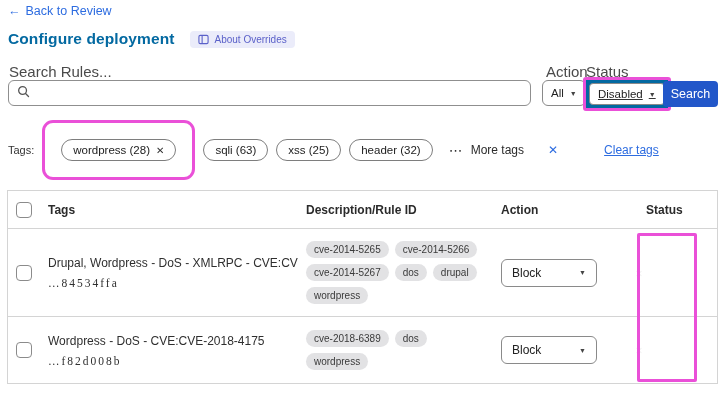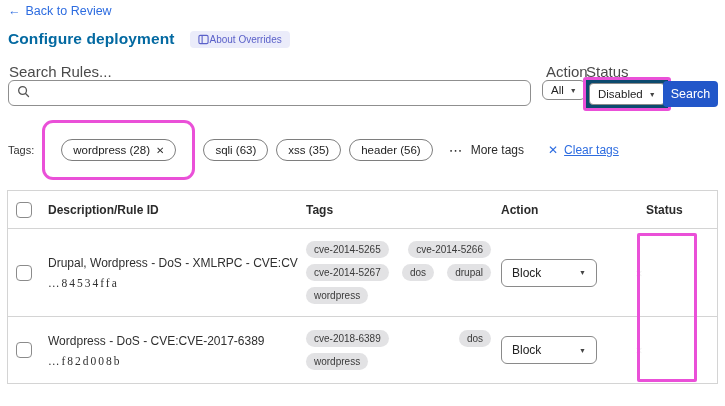--- a/index.html
+++ b/index.html
@@ -4,57 +4,57 @@
 <style>
   * { margin:0; padding:0; box-sizing:border-box; }
   html,body { background:#fff; }
   body { font-family:"Liberation Sans","DejaVu Sans",sans-serif; color:#333; }
   .canvas { position:relative; width:725px; height:406px; background:#fff; overflow:hidden; }
 
   
   .back-link { position:absolute; left:8px; top:4px; font-size:12.5px; color:#2d6ce0; cursor:pointer; display:flex; gap:5px; align-items:center; }
   .title-row { position:absolute; left:8px; top:30px; display:flex; align-items:center; gap:16px; }
   .page-title { font-size:15.5px; font-weight:bold; color:#0369a1; letter-spacing:.1px; }
-  .about-badge { display:flex; align-items:flex-start; background:#ebecfa; color:#5b61c9; font-size:10px; padding:3px 8px; border-radius:4px; cursor:pointer; }
+  .about-badge { display:flex; align-items:flex-start; gap:5px; background:#ebecfa; color:#5b61c9; font-size:10px; padding:3px 8px; border-radius:4px; cursor:pointer; }
   .about-badge svg { display:block; }
 
   
   .field-label { position:absolute; font-size:15px; color:#4a4a4a; }
   .search-box { position:absolute; left:8px; top:80px; width:523px; height:26px; border:1px solid #8f8f8f; border-radius:6px; background:#fff; display:flex; align-items:center; padding:0 8px; gap:6px; }
   .search-box input { border:none; outline:none; flex:1; font-size:12px; font-family:inherit; background:transparent; }
   .dd { display:flex; align-items:center; justify-content:space-between; gap:6px; border:1px solid #8a8a8a; border-radius:6px; background:#fff; font-size:11.5px; color:#222; padding:0 8px; cursor:pointer; }
   .dd .caret { font-size:7px; color:#444; }
-  .action-dd { position:absolute; left:542px; top:80px; height:20px; }
-  .status-hl { position:absolute; left:583px; top:77px; border:3px solid #ea50d8; border-radius:3px; padding:3px; background:#0c4a6e; }
+  .action-dd { position:absolute; left:542px; top:80px; height:26px; }
+  .status-hl { position:absolute; left:583px; top:77px; border:3px solid #ea50d8; border-radius:3px; padding:3px; background:#0369a1;text-decoration:underline; }
   .status-dd { height:22px; border-radius:4px; font-size:11.5px; }
   .search-btn { position:absolute; left:663px; top:81px; width:55px; height:26px; background:#2257c9; color:#fff; border:none; border-radius:4px; font-size:12.5px; font-family:inherit; cursor:pointer; }
 
   
   .tags-bar { position:absolute; left:8px; top:120px; display:flex; align-items:center; gap:8px; }
   .tags-label { font-size:11px; color:#333; }
   .tag-hl { border:3px solid #ea50d8; border-radius:11px; padding:16px; background:#fff; }
   .tag-pill { display:flex; align-items:center; gap:6px; border:1px solid #7e7e7e; border-radius:14px; padding:4px 11px; font-size:11.5px; color:#222; background:#fff; cursor:pointer; white-space:nowrap; }
   .tag-pill .x { font-size:10px; color:#333; }
   .more-tags { display:flex; align-items:center; gap:7px; font-size:12px; color:#2b2b2b; margin-left:8px; cursor:pointer; }
   .more-tags .dots { font-size:14px; letter-spacing:1px; color:#333; }
   .clear-tags { display:flex; align-items:center; gap:6px; margin-left:16px; color:#2d6ce0; font-size:12px; cursor:pointer; }
-  .clear-tags .link { text-decoration:underline; }
+  .clear-tags .link { text-decoration:underline;margin-left:40px; }
 
   
   .rule-table { position:absolute; left:7px; top:190px; width:711px; border:1px solid #d4d4d4; background:#fff; }
   .tr { display:grid; grid-template-columns:40px 258px 195px 138px 80px; align-items:center; }
   .tr.head { height:38px; border-bottom:1px solid #d4d4d4; font-weight:bold; font-size:12px; color:#2b2b2b; }
   .tr.row1 { height:88px; border-bottom:1px solid #d4d4d4; }
   .tr.row2 { height:66px; }
   .cb-cell { display:flex; justify-content:flex-start; padding-left:8px; }
   .checkbox { width:16px; height:16px; border:1.5px solid #8b8b8b; border-radius:4px; background:#fff; cursor:pointer; }
   .desc-cell { font-size:12px; color:#2f2f2f; padding-right:8px; }
   .desc-line { white-space:nowrap; overflow:hidden; }
   .rule-id { font-family:Liberation Serif, serif; font-size:11.5px; letter-spacing:2px; margin-top:7px; color:#2f2f2f; }
-  .tags-cell { display:flex; flex-wrap:wrap; gap:6px; padding-right:10px;justify-content:space-between; }
+  .tags-cell { display:flex; flex-wrap:wrap; gap:6px; padding-right:10px; }
   .chip { background:#e2e2e4; color:#3a3a3a; font-size:10px; padding:3px 8px; border-radius:10px; white-space:nowrap; }
   .action-cell { }
   .block-dd { width:96px; height:28px; border-radius:6px; font-size:12px; padding:0 10px; }
   .status-cell { padding-left:9px; }
   .toggle { position:relative; width:37px; height:21px; background:#4d5054; border-radius:11px; cursor:pointer; }
   .toggle .knob { position:absolute; left:2px; top:2px; width:17px; height:17px; background:#fff; border-radius:50%; }
   .toggle .xmark { position:absolute; right:5px; top:50%; transform:translateY(-50%); color:#f2f2f2; font-size:9.5px; }
 
   
   .status-overlay { position:absolute; left:637px; top:233px; width:60px; height:149px; border:3px solid #ea50d8; border-radius:2px; pointer-events:none; }
@@ -114,42 +114,42 @@
     <span class="tag-hl">
       <span class="tag-pill">
         <span>wordpress (28)</span>
         <span class="x">✕</span>
       </span>
     </span>
     <span class="tag-pill">
         <span>sqli (63)</span>
       </span>
     <span class="tag-pill">
-        <span>xss (35)</span>
+        <span>xss (25)</span>
       </span>
     <span class="tag-pill">
-        <span>header (56)</span>
+        <span>header (32)</span>
       </span>
     <span class="more-tags">
       <span class="dots">⋯</span>
       <span>More tags</span>
     </span>
     <span class="clear-tags">
       <span>✕</span>
       <span class="link">Clear tags</span>
     </span>
   </div>
 
   <div class="rule-table">
     <div class="tr head">
       <div class="cb-cell">
           <span class="checkbox"></span>
         </div>
+      <div>Tags</div>
       <div>Description/Rule ID</div>
-      <div>Tags</div>
       <div>Action</div>
       <div style="padding-left:7px;">Status</div>
     </div>
 
     <div class="tr row1">
       <div class="cb-cell">
           <span class="checkbox"></span>
         </div>
       <div class="desc-cell">
         <div class="desc-line">Drupal, Wordpress - DoS - XMLRPC - CVE:CVE-2…</div>
@@ -175,21 +175,21 @@
           <span class="xmark">✕</span>
         </span>
       </div>
     </div>
 
     <div class="tr row2">
       <div class="cb-cell">
           <span class="checkbox"></span>
         </div>
       <div class="desc-cell">
-        <div class="desc-line">Wordpress - DoS - CVE:CVE-2017-6389</div>
+        <div class="desc-line">Wordpress - DoS - CVE:CVE-2018-4175</div>
         <div class="rule-id">…f82d008b</div>
       </div>
       <div class="tags-cell">
         <span class="chip">cve-2018-6389</span>
         <span class="chip">dos</span>
         <span class="chip">wordpress</span>
       </div>
       <div class="action-cell">
         <div class="dd block-dd">
           <span>Block</span>

